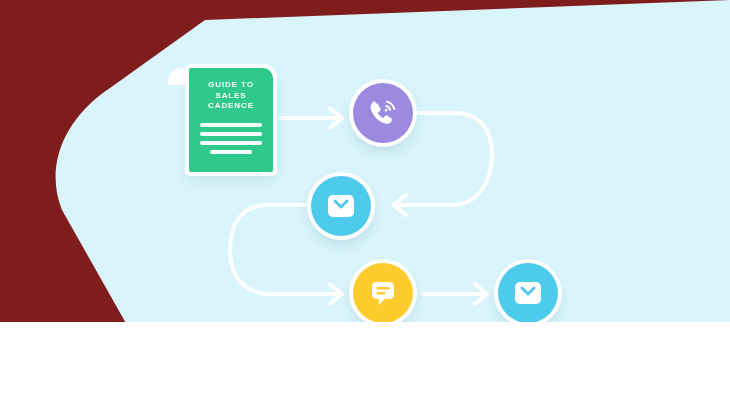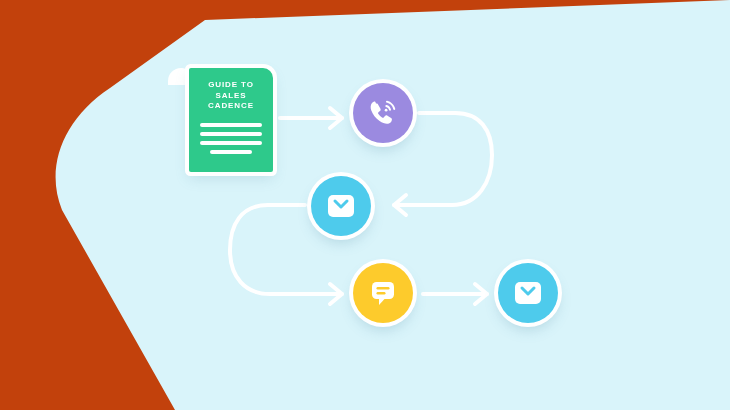--- a/index.html
+++ b/index.html
@@ -6,23 +6,23 @@
     margin: 0;
     padding: 0;
     background: #ffffff;
   }
   body {
     font-family: "Liberation Sans", sans-serif;
   }
   #stage {
     position: relative;
     width: 730px;
-    height: 410px;
+    height: 322px;
     overflow: hidden;
-    background: #c2410c;
+    background: #7f1d1d;
   }
   #bg-svg, #flow-svg {
     position: absolute;
     top: 0;
     left: 0;
     width: 730px;
     height: 410px;
   }
   #flow-svg { pointer-events: none; }
 

